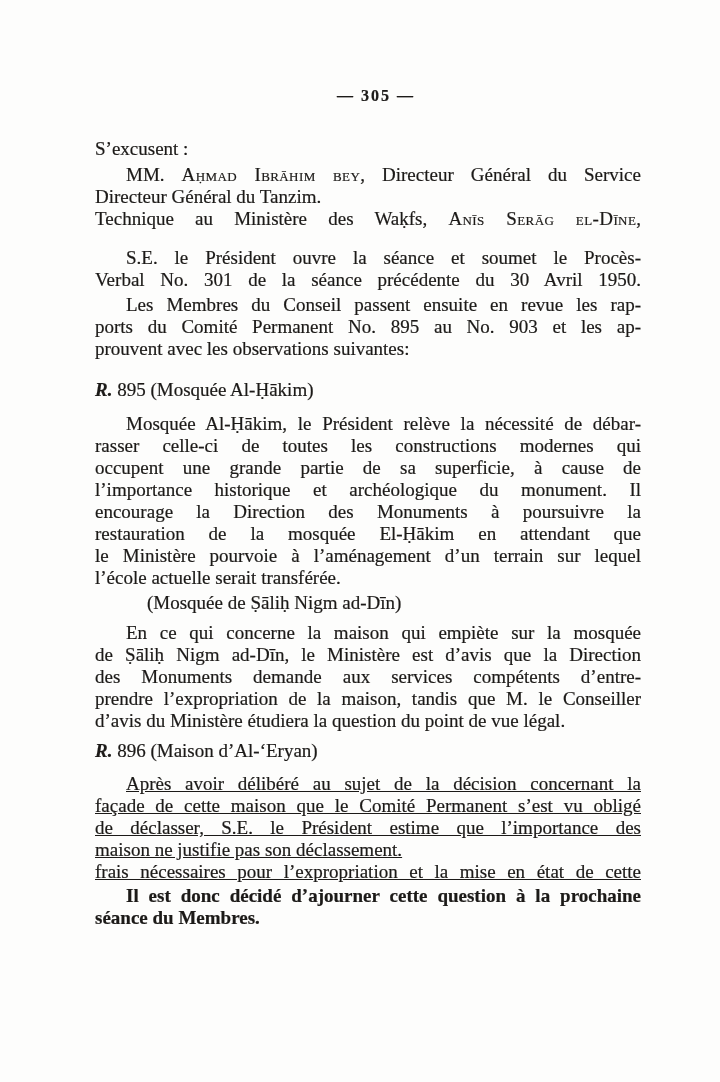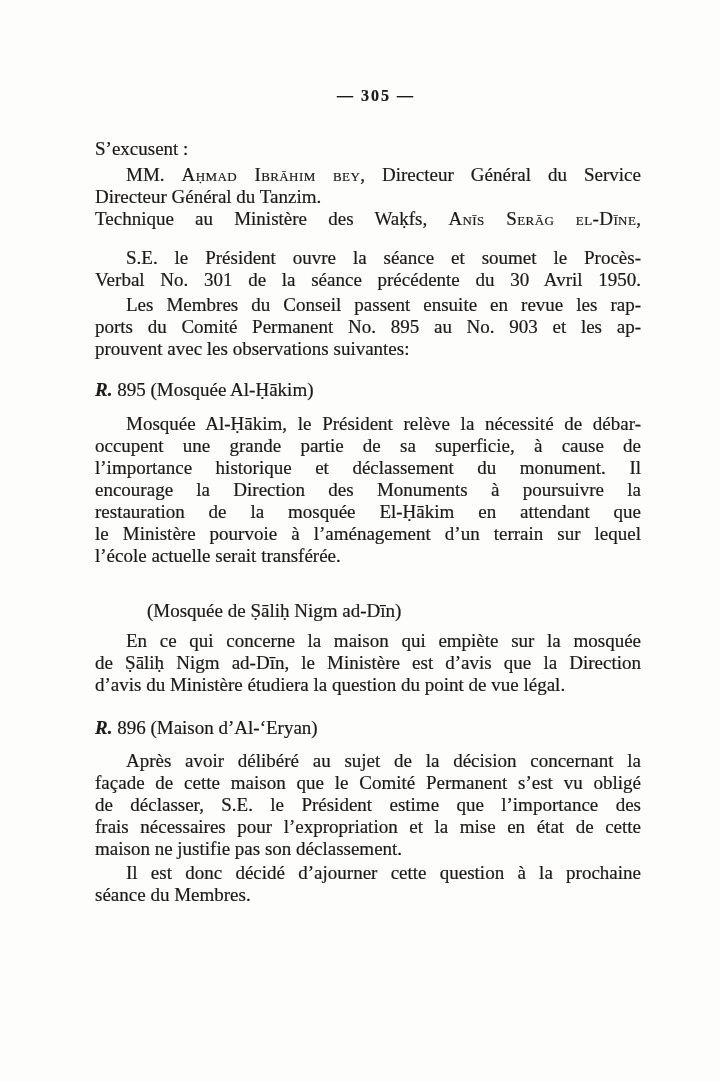--- a/index.html
+++ b/index.html
@@ -40,25 +40,25 @@
   .block.indent .line:first-child { text-indent: 31px; }
   .subheading .line { text-indent: 52px; }
   .sc { font-variant: small-caps; letter-spacing: 0.4px; margin-top: 13px; }
   .it { font-style: italic; font-weight: bold; }
   
   .blk-1  { margin-top: 4px; }
   .blk-2  { margin-top: 17px; }
   .blk-3  { margin-top: 3px; }
   .blk-4  { margin-top: 19px; }
   .blk-5  { margin-top: 12px; }
-  .blk-6  { margin-top: 33px; }
+  .blk-6  { margin-top: 3px; }
   .blk-7  { margin-top: 8px; }
-  .blk-8  { margin-top: 21px; }
-  .blk-9  { margin-top: 11px; }
-  .blk-10 { margin-top: 2px; }
+  .blk-8  { margin-top: 8px; }
+  .blk-9  { margin-top: 11px; text-decoration: underline; }
+  .blk-10 { margin-top: 2px; font-weight: bold; }
 </style>
 </head>
 <body>
 
 <div class="page">
   <div class="page-number">— 305 —</div>
   <div class="text-column">
       <div class="block paragraph blk-0">
         <div class="line last"><span>S’excusent :</span></div>
       </div>
@@ -74,43 +74,46 @@
       <div class="block paragraph blk-3 indent">
         <div class="line"><span>Les Membres du Conseil passent ensuite en revue les rap-</span></div>
         <div class="line"><span>ports du Comité Permanent No. 895 au No. 903 et les ap-</span></div>
         <div class="line last"><span>prouvent avec les observations suivantes:</span></div>
       </div>
       <div class="block heading blk-4">
         <div class="line last"><span class="it">R.</span><span> 895 (Mosquée Al-Ḥākim)</span></div>
       </div>
       <div class="block paragraph blk-5 indent">
         <div class="line"><span>Mosquée Al-Ḥākim, le Président relève la nécessité de débar-</span></div>
+        <div class="line"><span>rasser celle-ci de toutes les constructions modernes qui</span></div>
         <div class="line"><span>occupent une grande partie de sa superficie, à cause de</span></div>
-        <div class="line"><span>l’importance historique et déclassement du monument.  Il</span></div>
+        <div class="line"><span>l’importance historique et archéologique du monument.  Il</span></div>
         <div class="line"><span>encourage la Direction des Monuments à poursuivre la</span></div>
         <div class="line"><span>restauration de la mosquée El-Ḥākim en attendant que</span></div>
         <div class="line"><span>le Ministère pourvoie à l’aménagement d’un terrain sur lequel</span></div>
         <div class="line last"><span>l’école actuelle serait transférée.</span></div>
       </div>
       <div class="block subheading blk-6">
         <div class="line last"><span>(Mosquée de Ṣāliḥ Nigm ad-Dīn)</span></div>
       </div>
       <div class="block paragraph blk-7 indent">
         <div class="line"><span>En ce qui concerne la maison qui empiète sur la mosquée</span></div>
         <div class="line"><span>de Ṣāliḥ Nigm ad-Dīn, le Ministère est d’avis que la Direction</span></div>
+        <div class="line"><span>des Monuments demande aux services compétents d’entre-</span></div>
+        <div class="line"><span>prendre l’expropriation de la maison, tandis que M. le Conseiller</span></div>
         <div class="line last"><span>d’avis du Ministère étudiera la question du  point de vue légal.</span></div>
       </div>
       <div class="block heading blk-8">
         <div class="line last"><span class="it">R.</span><span> 896 (Maison d’Al-‘Eryan)</span></div>
       </div>
       <div class="block paragraph blk-9 indent">
         <div class="line"><span>Après avoir délibéré au sujet de la décision concernant la</span></div>
         <div class="line"><span>façade de cette maison que le Comité Permanent s’est vu obligé</span></div>
         <div class="line"><span>de déclasser, S.E. le Président estime que l’importance des</span></div>
+        <div class="line last"><span>maison ne justifie pas son déclassement.</span></div>
         <div class="line"><span>frais nécessaires pour l’expropriation et la mise en état de cette</span></div>
-        <div class="line last"><span>maison ne justifie pas son déclassement.</span></div>
       </div>
       <div class="block paragraph blk-10 indent">
         <div class="line"><span>Il est donc décidé d’ajourner cette question à la prochaine</span></div>
         <div class="line last"><span>séance du Membres.</span></div>
       </div>
     </div>
 </div>
 
 </body></html>

